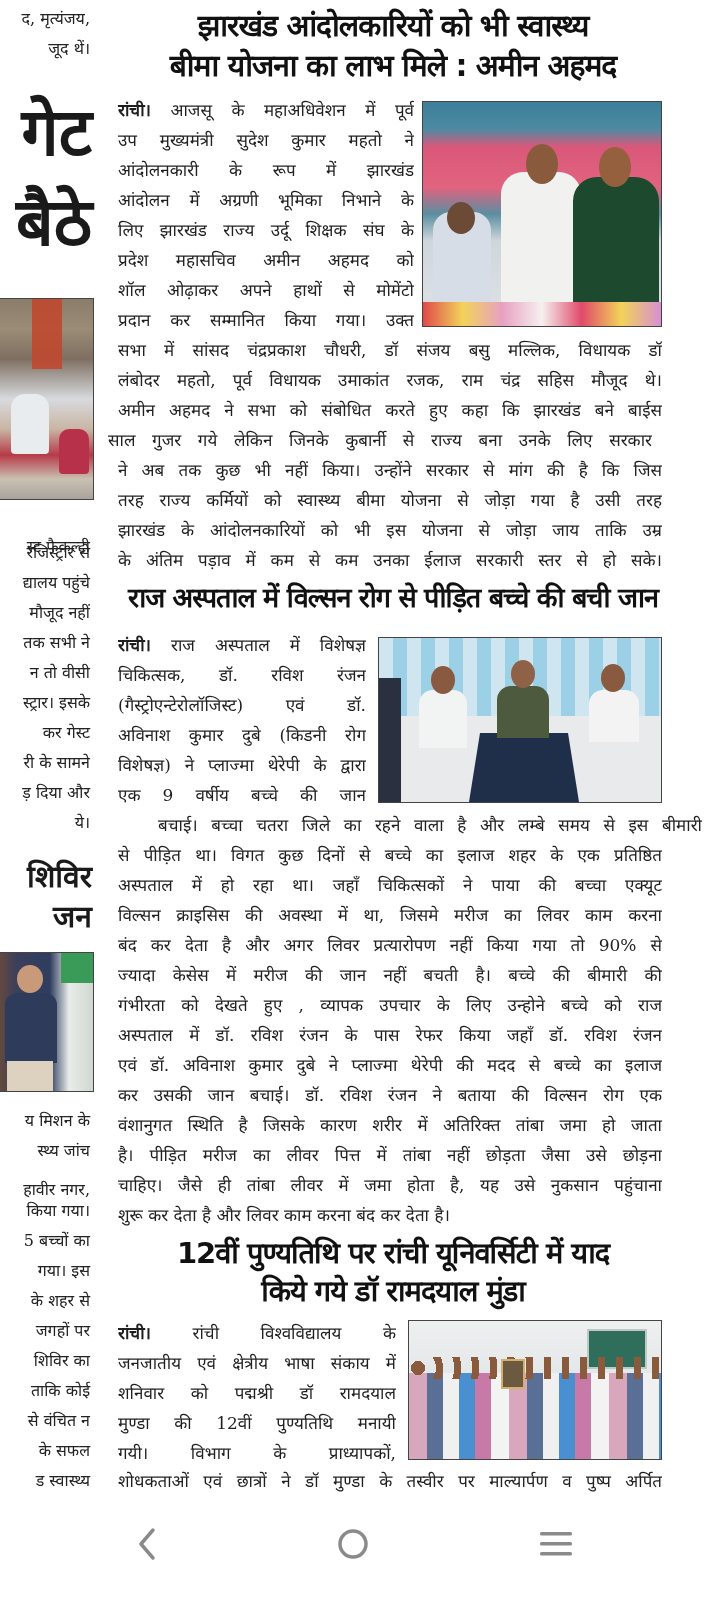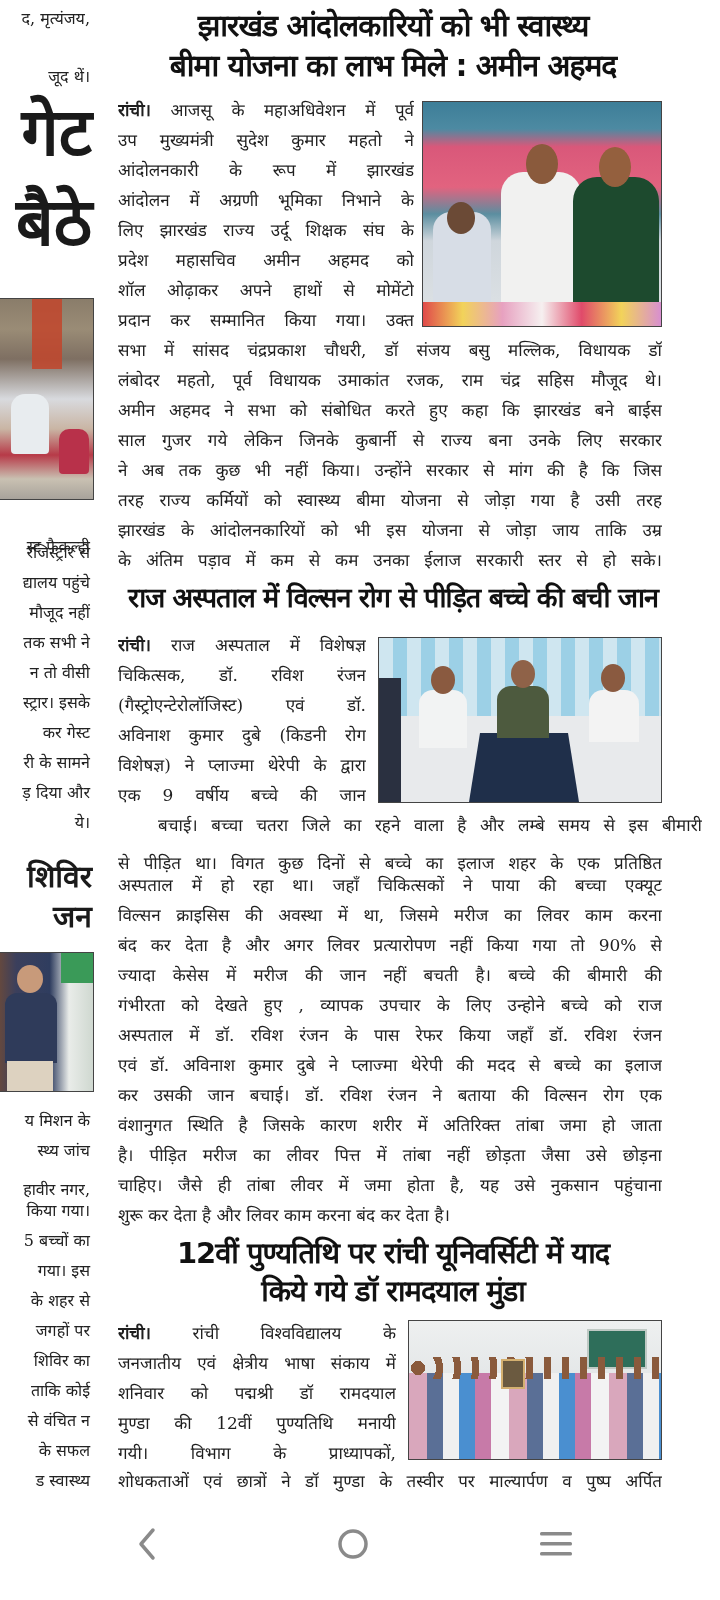--- a/index.html
+++ b/index.html
@@ -39,21 +39,21 @@
   }
   .nav-btn { position: absolute; top: 14px; width: 60px; height: 60px; display: flex; align-items: center; justify-content: center; cursor: pointer; }
 </style>
 </head>
 <body>
 
 <div class="page">
 
   <div class="left-col">
     <div class="txt" style="top:4px;">द,  मृत्यंजय,</div>
-    <div class="txt" style="top:34px;margin-top:28px;">जूद थें।</div>
+    <div class="txt" style="top:34px;">जूद थें।</div>
 
     <div class="big" style="top:190px;">बैठे</div>
     <div class="big" style="top:100px;">गेट</div>
 
     <div class="photo" style="left:-4px; top:298px; width:96px; height:200px; background: linear-gradient(180deg,#8a7d6a 0%,#9a8c76 15%,#7e6f62 30%,#d8dade 50%,#c9b5a4 65%,#b73a48 78%,#c9c1b2 90%,#a8a39b 100%);">
       <div style="position:absolute;left:35px;top:0;width:30px;height:70px;background:#c2452b;opacity:.85"></div>
       <div style="position:absolute;left:14px;top:95px;width:38px;height:60px;background:#e8ecef;border-radius:14px 14px 4px 4px"></div>
       <div style="position:absolute;left:62px;top:130px;width:30px;height:45px;background:#b8314a;border-radius:10px 10px 4px 4px"></div>
     </div>
 
@@ -113,21 +113,21 @@
       <div style="position:absolute;left:78px;top:70px;width:80px;height:140px;background:#f1f1f0;border-radius:22px 22px 0 0"></div>
       <div style="position:absolute;left:103px;top:42px;width:32px;height:40px;background:#8a5a3c;border-radius:50%"></div>
       <div style="position:absolute;left:150px;top:75px;width:86px;height:140px;background:#1d4a2e;border-radius:24px 24px 0 0"></div>
       <div style="position:absolute;left:176px;top:45px;width:32px;height:40px;background:#94603e;border-radius:50%"></div>
       <div style="position:absolute;left:0;top:200px;width:238px;height:24px;background:linear-gradient(90deg,#e04a4a,#f2d35a,#e7a1c0,#f6f0f0,#e04a6a,#f2d35a,#d88fd0)"></div>
     </div>
 
     <div class="body-line" style="left:118px; top:335px; width:544px;">सभा में सांसद चंद्रप्रकाश चौधरी, डॉ संजय बसु मल्लिक, विधायक डॉ</div>
     <div class="body-line" style="left:118px; top:365px; width:544px;">लंबोदर महतो, पूर्व विधायक उमाकांत रजक, राम चंद्र सहिस मौजूद थे।</div>
     <div class="body-line" style="left:118px; top:395px; width:544px;">अमीन अहमद ने सभा को संबोधित करते हुए कहा कि झारखंड बने बाईस</div>
-    <div class="body-line" style="left:118px; top:425px; width:544px;">साल गुजर गये लेकिन जिनके कुबार्नी से राज्य बना उनके लिए सरकार</div>
+    <div class="body-line" style="left:108px; top:425px; width:544px;">साल गुजर गये लेकिन जिनके कुबार्नी से राज्य बना उनके लिए सरकार</div>
     <div class="body-line" style="left:118px; top:455px; width:544px;">ने अब तक कुछ भी नहीं किया। उन्होंने सरकार से मांग की है कि जिस</div>
     <div class="body-line" style="left:118px; top:485px; width:544px;">तरह राज्य कर्मियों को स्वास्थ्य बीमा योजना से जोड़ा गया है उसी तरह</div>
     <div class="body-line" style="left:118px; top:515px; width:544px;">झारखंड के आंदोलनकारियों को भी इस  योजना से जोड़ा जाय ताकि उम्र</div>
     <div class="body-line" style="left:118px; top:545px; width:544px;">के अंतिम पड़ाव में कम से कम उनका ईलाज सरकारी स्तर से हो सके।</div>
   </div>
 
   <div>
     <div class="headline" style="top:580px; font-size:27px; line-height:36px;">राज अस्पताल में विल्सन रोग से पीड़ित बच्चे की बची जान</div>
 
     <div class="body-line" style="left:118px; top:630px; width:248px;"><b>रांची।</b> <span>राज अस्पताल में विशेषज्ञ</span></div>
@@ -143,21 +143,21 @@
       <div style="position:absolute;left:40px;top:52px;width:48px;height:58px;background:#f2f3f3;border-radius:14px 14px 0 0"></div>
       <div style="position:absolute;left:52px;top:28px;width:24px;height:28px;background:#8a5a40;border-radius:50%"></div>
       <div style="position:absolute;left:118px;top:48px;width:52px;height:52px;background:#4d5a3e;border-radius:14px 14px 0 0"></div>
       <div style="position:absolute;left:132px;top:22px;width:24px;height:28px;background:#8f6248;border-radius:50%"></div>
       <div style="position:absolute;left:210px;top:52px;width:50px;height:52px;background:#f3f3f3;border-radius:14px 14px 0 0"></div>
       <div style="position:absolute;left:222px;top:26px;width:24px;height:28px;background:#8a5a40;border-radius:50%"></div>
       <div style="position:absolute;left:0;top:40px;width:22px;height:124px;background:#2a3040"></div>
     </div>
 
     <div class="body-line" style="left:118px; top:810px; width:544px;margin-left:40px;">बचाई। बच्चा चतरा जिले का रहने वाला है और लम्बे समय से इस बीमारी</div>
-    <div class="body-line" style="left:118px; top:840px; width:544px;margin-top:8px;">से पीड़ित था। विगत कुछ दिनों से बच्चे का इलाज शहर के एक प्रतिष्ठित</div>
+    <div class="body-line" style="left:118px; top:840px; width:544px;">से पीड़ित था। विगत कुछ दिनों से बच्चे का इलाज शहर के एक प्रतिष्ठित</div>
     <div class="body-line" style="left:118px; top:870px; width:544px;">अस्पताल में हो रहा था। जहाँ  चिकित्सकों  ने पाया की बच्चा एक्यूट</div>
     <div class="body-line" style="left:118px; top:900px; width:544px;">विल्सन क्राइसिस की अवस्था में था, जिसमे मरीज का लिवर काम करना</div>
     <div class="body-line" style="left:118px; top:930px; width:544px;">बंद कर देता है और अगर लिवर प्रत्यारोपण नहीं किया गया तो 90% से</div>
     <div class="body-line" style="left:118px; top:960px; width:544px;">ज्यादा केसेस में मरीज की जान नहीं बचती है। बच्चे की बीमारी की</div>
     <div class="body-line" style="left:118px; top:990px; width:544px;">गंभीरता को देखते हुए , व्यापक उपचार के लिए उन्होने बच्चे को राज</div>
     <div class="body-line" style="left:118px; top:1020px; width:544px;">अस्पताल में डॉ. रविश रंजन के पास रेफर किया जहाँ डॉ. रविश रंजन</div>
     <div class="body-line" style="left:118px; top:1050px; width:544px;">एवं डॉ. अविनाश कुमार दुबे ने प्लाज्मा थेरेपी की मदद से बच्चे का इलाज</div>
     <div class="body-line" style="left:118px; top:1080px; width:544px;">कर उसकी जान बचाई। डॉ. रविश रंजन ने बताया की विल्सन रोग एक</div>
     <div class="body-line" style="left:118px; top:1110px; width:544px;">वंशानुगत स्थिति है जिसके कारण शरीर में अतिरिक्त तांबा जमा हो जाता</div>
     <div class="body-line" style="left:118px; top:1140px; width:544px;">है। पीड़ित मरीज  का लीवर पित्त में तांबा नहीं छोड़ता जैसा उसे छोड़ना</div>

